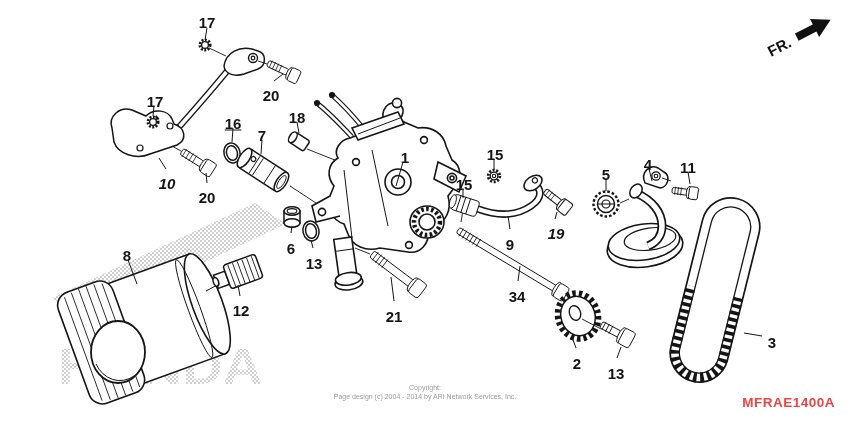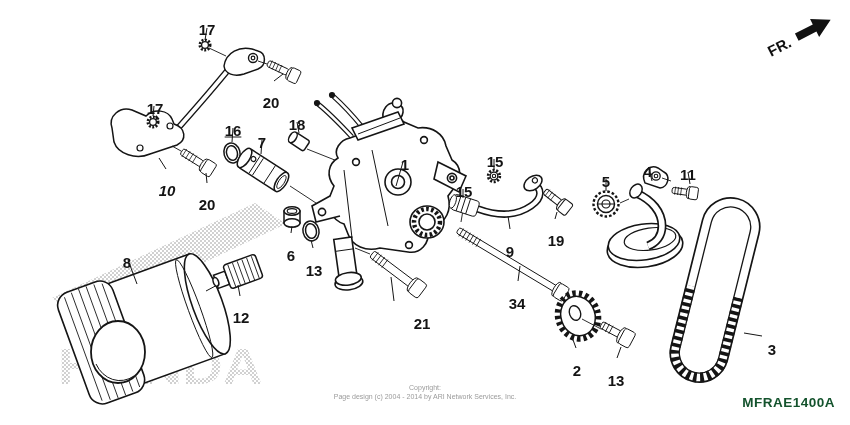--- a/index.html
+++ b/index.html
@@ -1,24 +1,24 @@
 <!DOCTYPE html>
 <html><head>
 <meta charset="utf-8">
 <style>
   html,body{margin:0;padding:0;background:#e8e8e8;}
   #canvas{position:relative;width:850px;height:425px;background:#ffffff;overflow:hidden;
           font-family:"Liberation Sans","DejaVu Sans",sans-serif;}
   #art{position:absolute;left:0;top:0;}
-  #callout-layer{position:absolute;left:0;top:12px;width:850px;height:355px;pointer-events:none;}
+  #callout-layer{position:absolute;left:0;top:5px;width:850px;height:355px;pointer-events:none;}
   .callout{position:absolute;transform:translate(-50%,-50%);font-size:15px;font-weight:700;
            color:#141414;letter-spacing:0px;pointer-events:auto;cursor:pointer;line-height:1;}
   #footer{position:absolute;left:0;top:384px;width:100%;text-align:center;color:#9b9b9b;
           font-size:7px;line-height:8.5px;}
-  #diagram-code{position:absolute;right:15px;top:395px;font-size:13.5px;font-weight:700;color:#14532d;
+  #diagram-code{position:absolute;right:15px;top:395px;font-size:13.5px;font-weight:700;color:#ef4444;
                 letter-spacing:.5px;}
   svg line, svg path, svg rect, svg ellipse, svg circle, svg polygon{vector-effect:non-scaling-stroke;}
 </style>
 </head>
 <body>
 
 <div id="canvas">
 
 <svg id="art" width="850" height="425" viewBox="0 0 850 425">
   <defs>
@@ -346,29 +346,29 @@
       <div class="callout" style="left: 155px; top: 96px;">17</div>
       <div class="callout" style="left: 167px; top: 178px; font-style: italic;">10</div>
       <div class="callout" style="left: 207px; top: 192px;">20</div>
       <div class="callout" style="left: 233px; top: 118px; text-decoration: underline;">16</div>
       <div class="callout" style="left: 262px; top: 130px;">7</div>
       <div class="callout" style="left: 297px; top: 112px;">18</div>
       <div class="callout" style="left: 405px; top: 152px;">1</div>
       <div class="callout" style="left: 495px; top: 149px;">15</div>
       <div class="callout" style="left: 464px; top: 179px;">15</div>
       <div class="callout" style="left: 510px; top: 239px;">9</div>
-      <div class="callout" style="left: 556px; top: 228px;">19</div>
+      <div class="callout" style="left: 556px; top: 228px; font-style: italic;">19</div>
       <div class="callout" style="left: 606px; top: 169px;">5</div>
       <div class="callout" style="left: 648px; top: 159px;">4</div>
       <div class="callout" style="left: 688px; top: 162px;">11</div>
       <div class="callout" style="left: 291px; top: 243px;">6</div>
       <div class="callout" style="left: 314px; top: 258px;">13</div>
       <div class="callout" style="left: 127px; top: 250px;">8</div>
       <div class="callout" style="left: 241px; top: 305px; text-align: center;">12</div>
-      <div class="callout" style="left: 394px; top: 311px; margin-left: 28px;">21</div>
+      <div class="callout" style="left: 394px; top: 311px;">21</div>
       <div class="callout" style="left: 517px; top: 291px;">34</div>
       <div class="callout" style="left: 577px; top: 358px;">2</div>
       <div class="callout" style="left: 616px; top: 368px;">13</div>
       <div class="callout" style="left: 772px; top: 337px;">3</div>
     </div>
 
 <div id="footer">
   <div>Copyright:</div>
   <div>Page design (c) 2004 - 2014 by ARI Network Services, Inc.</div>
 </div>

